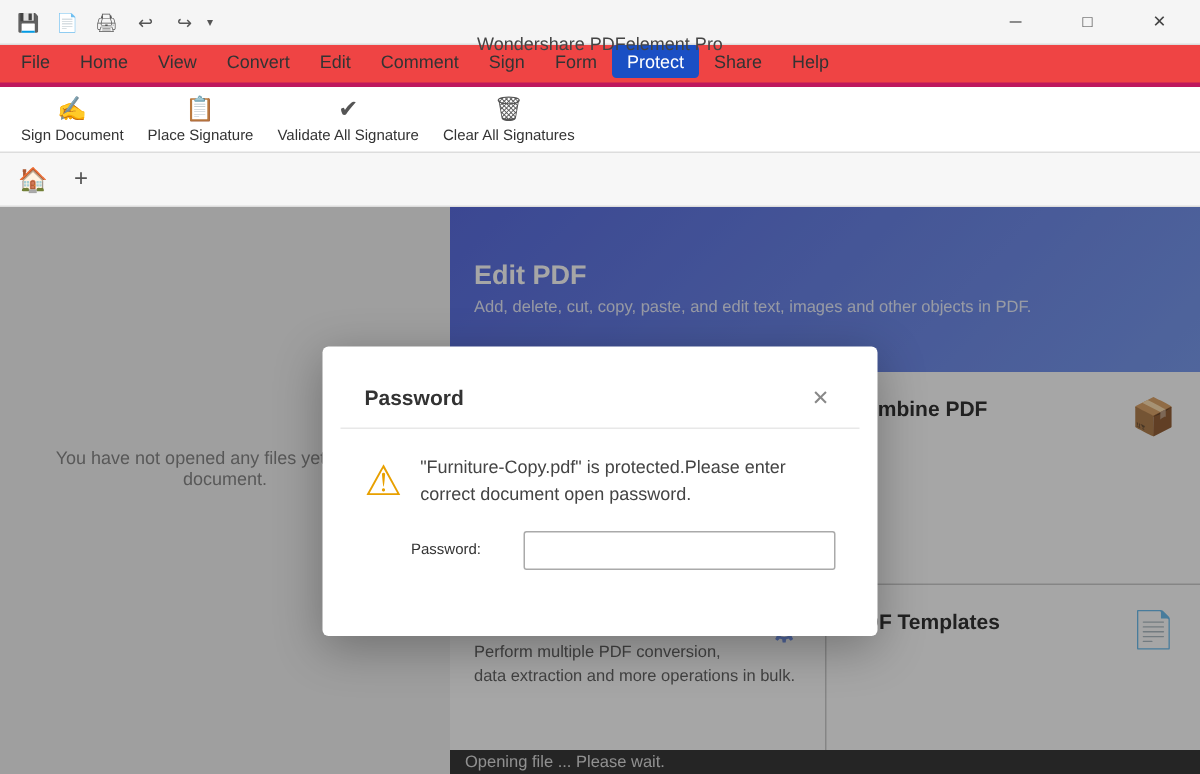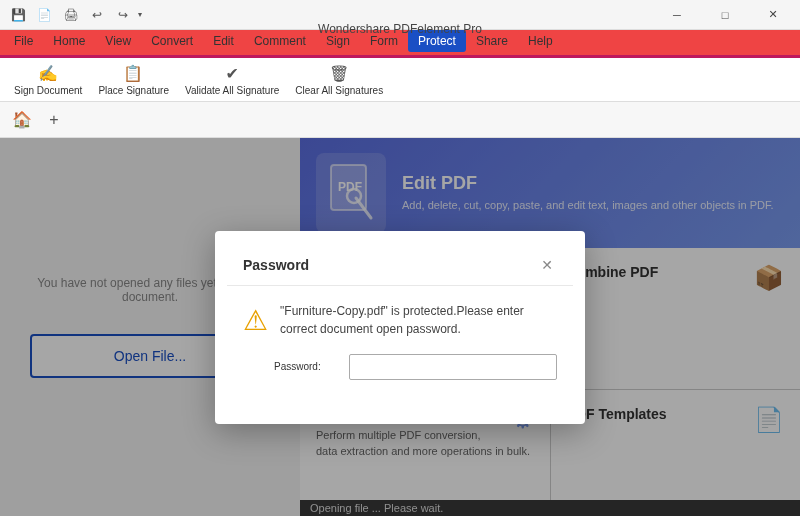--- a/index.html
+++ b/index.html
@@ -362,32 +362,23 @@
   <div class="nav-btn">+</div>
 </div>
 
 <div class="main">
   <div class="bg-content">
 
     <div class="left-panel">
       <div class="no-files-text">
         You have not opened any files yet. Open a document.
       </div>
-      <button class="open-file-btn">Open File...</button>
     </div>
 
     <div class="banner-area">
-      <div class="banner-icon">
-        <svg width="50" height="60" viewBox="0 0 50 60">
-          <rect x="5" y="2" width="35" height="45" rx="3" fill="rgba(255,255,255,0.25)" stroke="rgba(255,255,255,0.6)" stroke-width="2"></rect>
-          <text x="12" y="28" fill="white" font-size="12" font-weight="bold">PDF</text>
-          <line x1="30" y1="35" x2="45" y2="55" stroke="rgba(255,255,255,0.8)" stroke-width="3" stroke-linecap="round"></line>
-          <circle cx="28" cy="33" r="7" fill="none" stroke="rgba(255,255,255,0.8)" stroke-width="2.5"></circle>
-        </svg>
-      </div>
       <div class="banner-text">
         <h3>Edit PDF</h3>
         <p>Add, delete, cut, copy, paste, and edit text, images and other objects in PDF.</p>
       </div>
     </div>
 
     <div class="right-panels">
       <div class="panel-card">
         <span class="panel-icon">📝</span>
         <h4>Edit PDF</h4>

